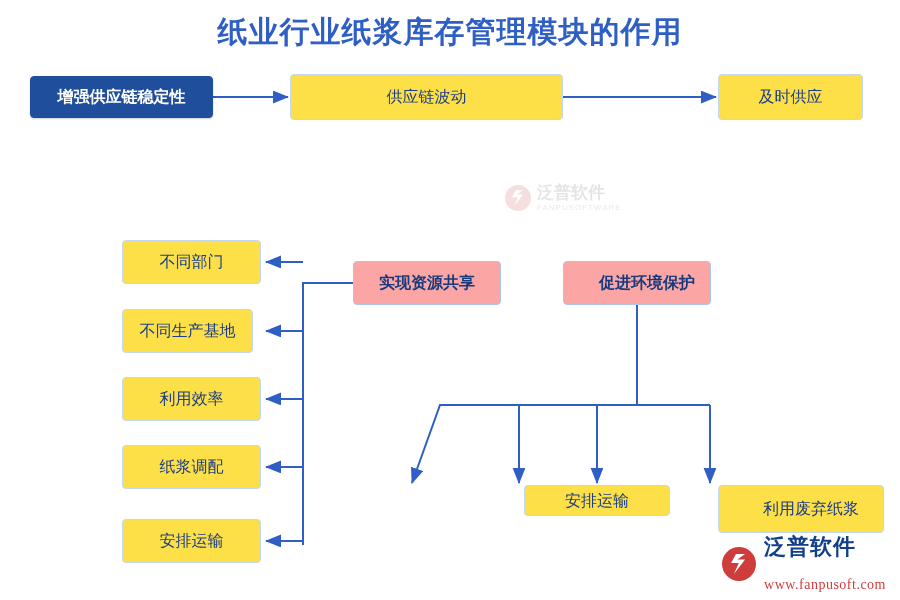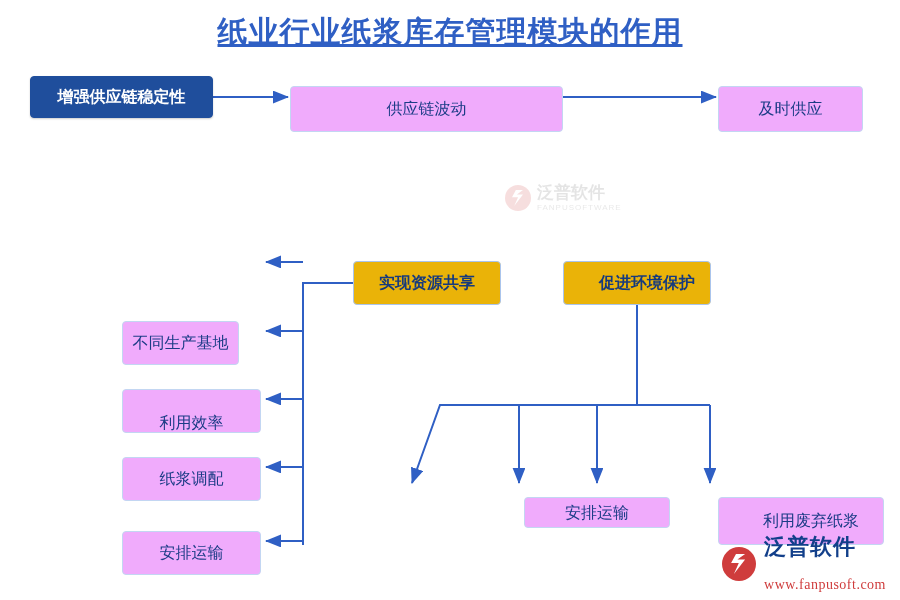--- a/index.html
+++ b/index.html
@@ -15,21 +15,20 @@
 
   .title{
     position:absolute;
     left:0;top:12px;width:900px;
     text-align:center;
     font-size:30px;
     font-weight:bold;
     color:#2f5fc4;
     letter-spacing:1px;
     font-family:"DejaVu Sans","Liberation Sans",sans-serif;
-    text-decoration:underline;
   }
 
   .node{
     position:absolute;
     box-sizing:border-box;
     display:flex;
     align-items:center;
     justify-content:center;
     border-radius:4px;
     font-size:16px;
@@ -42,28 +41,27 @@
   .node.solid{
     background:#1f4e9c;
     border:1px solid #1f4e9c;
     color:#ffffff;
     font-weight:bold;
     box-shadow:0 1px 2px rgba(0,0,0,0.2);
   }
   .node.strong{
     font-weight:bold;
     color:#163a7d;
-    background:#eab308;
+    background:#fca5a5;
     border:1px solid #aac4ec;
     font-family:Liberation Serif, serif;
   }
   .node.light{
-    background:#f0abfc;
+    background:#fde047;
     border:1px solid #c3d6f2;
-    margin-top:12px;
   }
 
   
   .wm-center{
     position:absolute;
     left:505px;top:178px;
     width:140px;height:40px;
     opacity:0.22;
     display:flex;align-items:center;
   }
@@ -160,26 +158,29 @@
   </div>
 
   <div class="node strong" style="left:353px;top:261px;width:148px;height:44px;">
     <span>实现资源共享</span>
   </div>
 
   <div class="node strong" style="left:563px;top:261px;width:148px;height:44px;padding-left:20px;">
     <span>促进环境保护</span>
   </div>
 
-
-  <div class="node light" style="left:122px;top:309px;width:117px;height:44px;">
+  <div class="node light" style="left:122px;top:240px;width:139px;height:44px;">
+    <span>不同部门</span>
+  </div>
+
+  <div class="node light" style="left:122px;top:309px;width:131px;height:44px;">
     <span>不同生产基地</span>
   </div>
 
-  <div class="node light" style="left:122px;top:377px;width:139px;height:44px;align-items:flex-end;">
+  <div class="node light" style="left:122px;top:377px;width:139px;height:44px;">
     <span>利用效率</span>
   </div>
 
   <div class="node light" style="left:122px;top:445px;width:139px;height:44px;">
     <span>纸浆调配</span>
   </div>
 
   <div class="node light" style="left:122px;top:519px;width:139px;height:44px;">
     <span>安排运输</span>
   </div>

